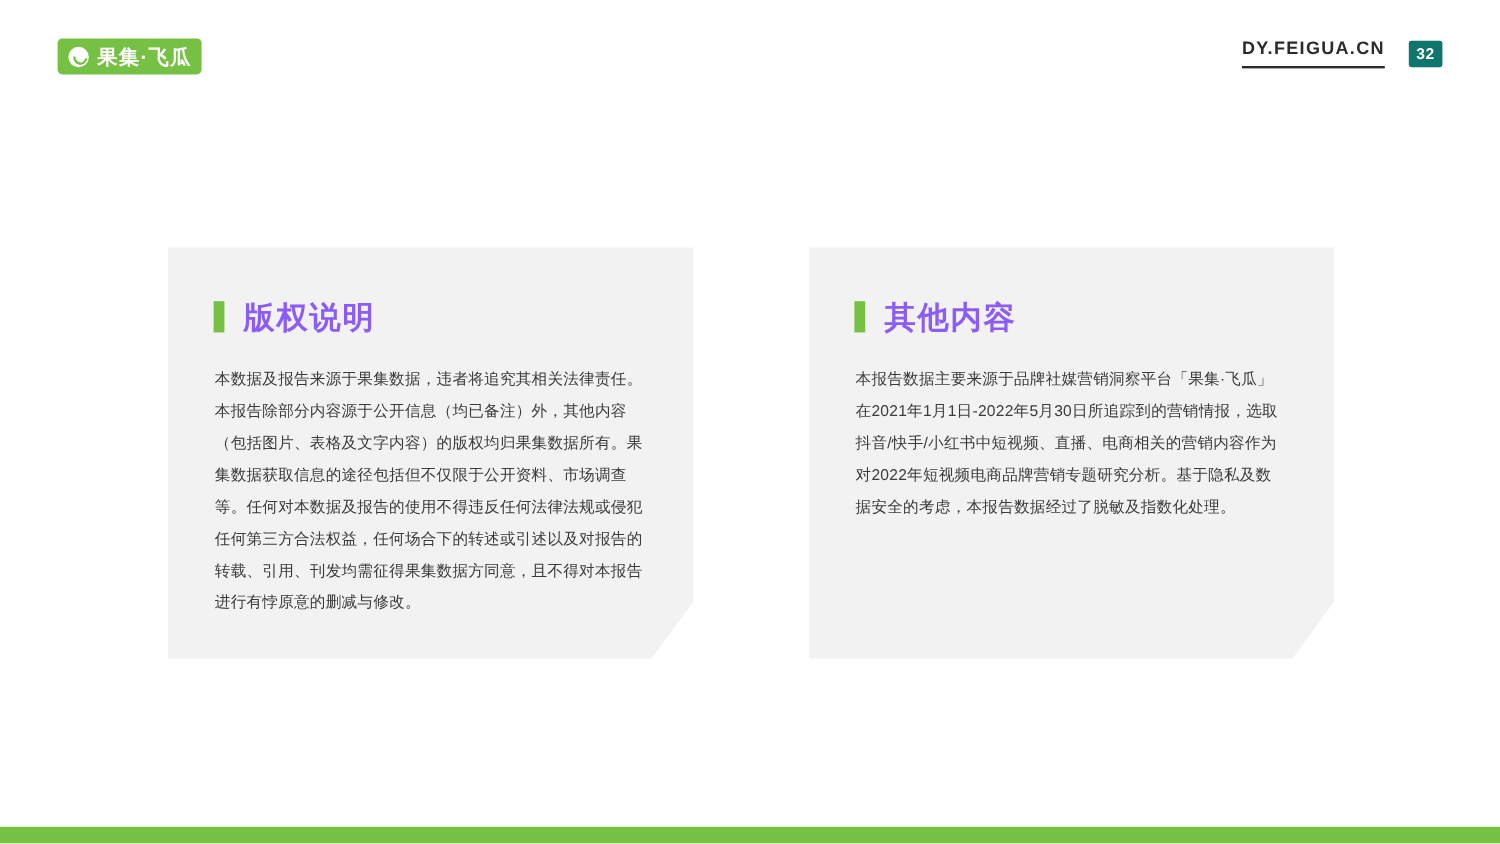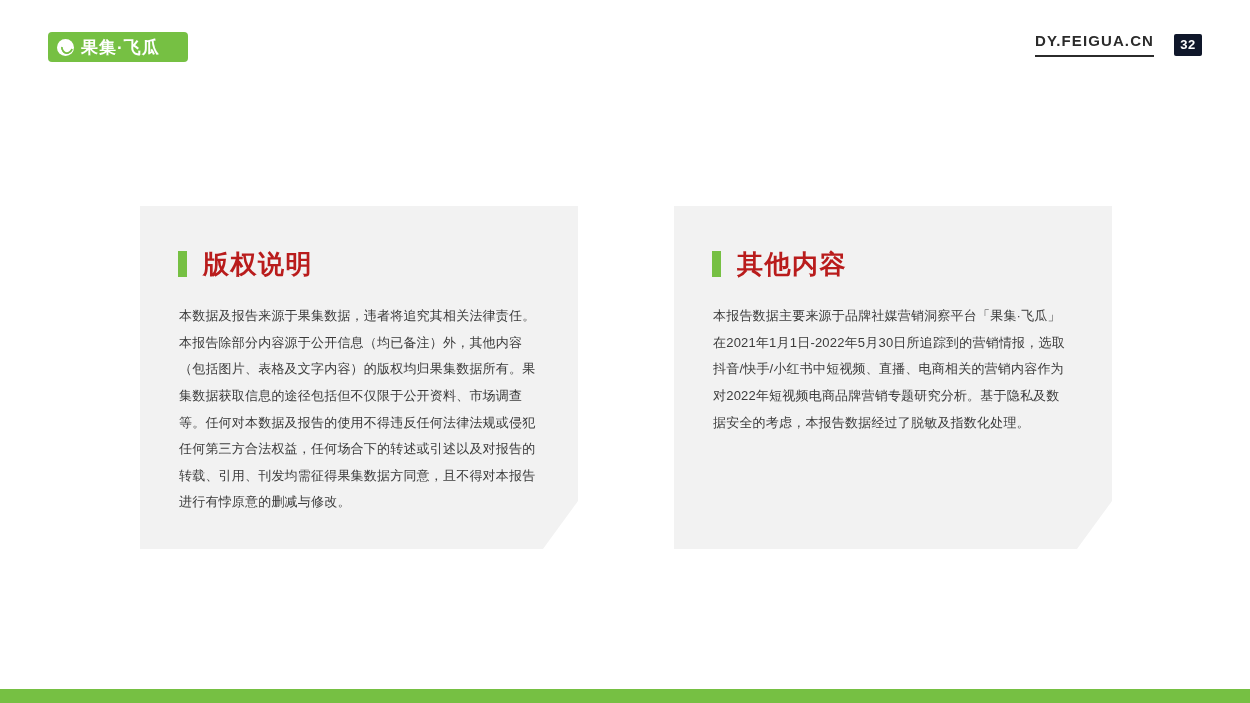--- a/index.html
+++ b/index.html
@@ -25,21 +25,21 @@
   }
   .logo-badge {
     position: absolute;
     left: 48px;
     top: 32px;
     height: 30px;
     background: #76c043;
     border-radius: 4px;
     display: flex;
     align-items: center;
-    padding: 0 28px 0 9px;
+    padding: 0 8px 0 9px;
     box-sizing: border-box;
   }
   .logo-mark {
     width: 17px;
     height: 17px;
     border-radius: 50%;
     background: #ffffff;
     position: relative;
     margin-right: 7px;
     flex: 0 0 auto;
@@ -77,21 +77,21 @@
     font-size: 15px;
     font-weight: bold;
     color: #2b2b2b;
     letter-spacing: 1.1px;
     padding-bottom: 5px;
     border-bottom: 2px solid #2b2b2b;
     line-height: 1.1;
   }
   .page-number {
     margin-left: 20px;
-    background: #0f172a;
+    background: #0f766e;
     color: #ffffff;
     font-size: 13px;
     font-weight: bold;
     width: 28px;
     height: 22px;
     display: flex;
     align-items: center;
     justify-content: center;
     border-radius: 2px;
     letter-spacing: 0.5px;
@@ -127,21 +127,21 @@
   .title-bar {
     width: 9px;
     height: 26px;
     background: #76c043;
     margin-right: 16px;
     flex: 0 0 auto;
   }
   .card-title {
     font-size: 26px;
     font-weight: bold;
-    color: #b91c1c;
+    color: #8b5cf6;
     letter-spacing: 1.5px;
     line-height: 1;
   }
 
   .card-body {
     font-size: 13px;
     color: #3b3b3b;
     line-height: 2.05;
     letter-spacing: 0.2px;
     padding-left: 1px;

